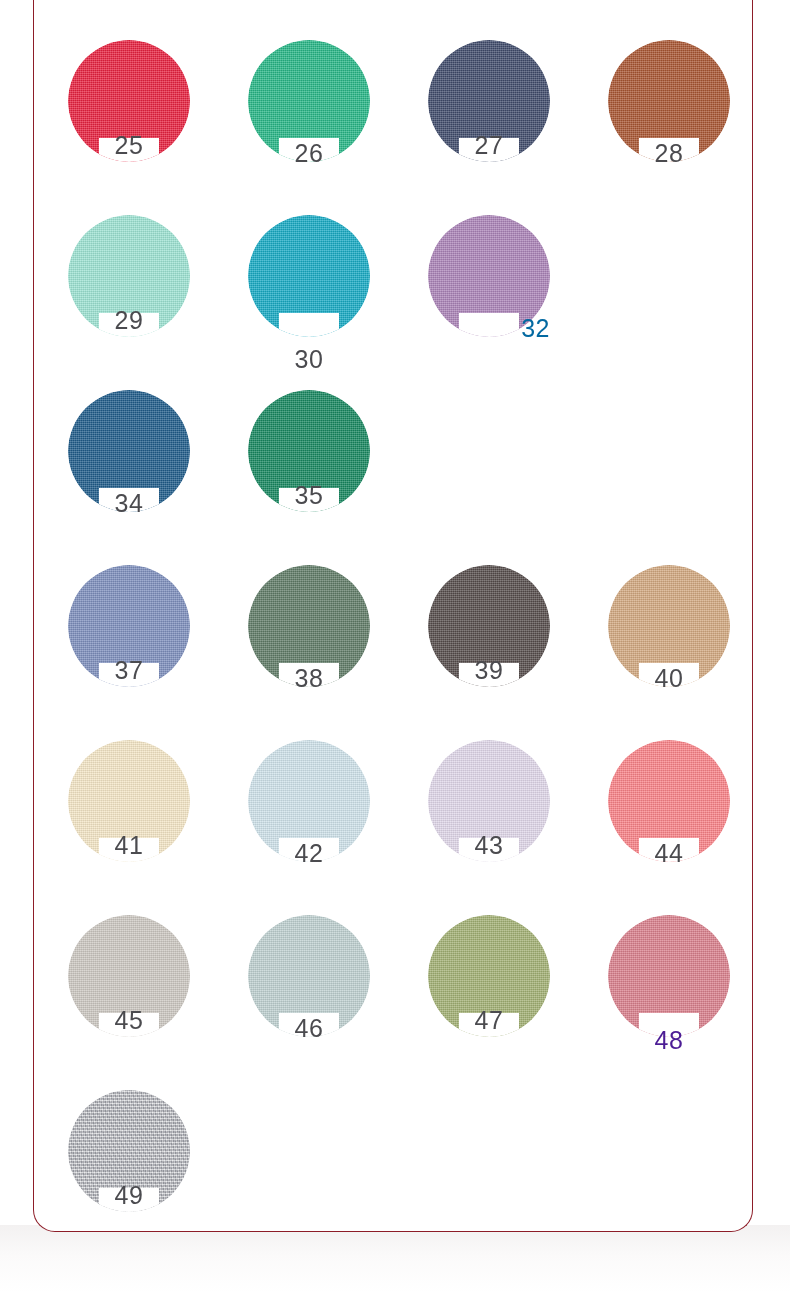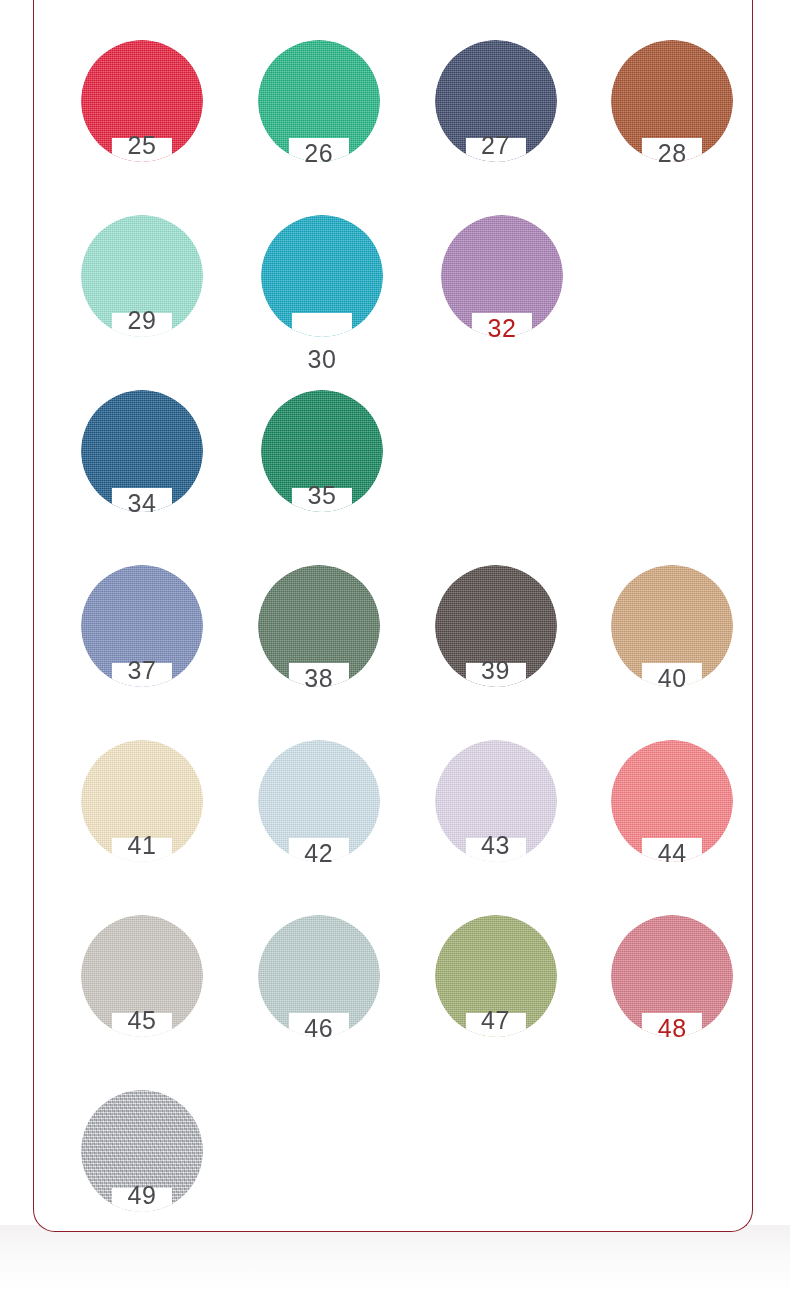--- a/index.html
+++ b/index.html
@@ -48,21 +48,21 @@
   }
 
   
   #swatch-grid {
     position: absolute;
     left: 33px;
     top: 0px;
     width: 720px;
     height: 980px;
     box-sizing: border-box;
-    padding: 28px 0 0 13px;
+    padding: 28px 0 0 0;
   }
 
   .swatch-row {
     display: flex;
     height: 175px;
   }
   .swatch-row:last-child { height: 160px; }
 
   .swatch-cell {
     width: 180px;
@@ -163,21 +163,21 @@
       <div class="swatch-cell">
         <div class="chip" style="background-color: rgb(156, 227, 210);"></div>
         <div class="chip-number" style="color: rgb(75, 75, 79);">29</div>
       </div>
       <div class="swatch-cell low">
         <div class="chip" style="background-color: rgb(23, 170, 196);"></div>
         <div class="chip-number" style="color: rgb(75, 75, 79); margin-top: 31px;">30</div>
       </div>
       <div class="swatch-cell low">
         <div class="chip" style="background-color: rgb(171, 131, 184);"></div>
-        <div class="chip-number" style="color: #b91c1c;">32</div>
+        <div class="chip-number" style="color: #0369a1; text-align: right;">32</div>
       </div>
     </div>
 
     <div class="swatch-row">
       <div class="swatch-cell low">
         <div class="chip" style="background-color: rgb(31, 92, 138);"></div>
         <div class="chip-number" style="color: rgb(75, 75, 79);">34</div>
       </div>
       <div class="swatch-cell">
         <div class="chip" style="background-color: rgb(23, 135, 95);"></div>
@@ -231,21 +231,21 @@
       <div class="swatch-cell low">
         <div class="chip" style="background-color: rgb(190, 208, 208);"></div>
         <div class="chip-number" style="color: rgb(75, 75, 79);">46</div>
       </div>
       <div class="swatch-cell">
         <div class="chip" style="background-color: rgb(162, 176, 115);"></div>
         <div class="chip-number" style="color: rgb(75, 75, 79);">47</div>
       </div>
       <div class="swatch-cell low">
         <div class="chip" style="background-color: rgb(218, 127, 140);"></div>
-        <div class="chip-number" style="color: #b91c1c;">48</div>
+        <div class="chip-number" style="color: #4c1d95; margin-top: 12px;">48</div>
       </div>
     </div>
 
     <div class="swatch-row">
       <div class="swatch-cell">
         <div class="chip heather" style="background-color: rgb(191, 194, 198);"></div>
         <div class="chip-number" style="color: rgb(75, 75, 79);">49</div>
       </div>
       <div class="swatch-cell empty"></div>
       <div class="swatch-cell empty"></div>

